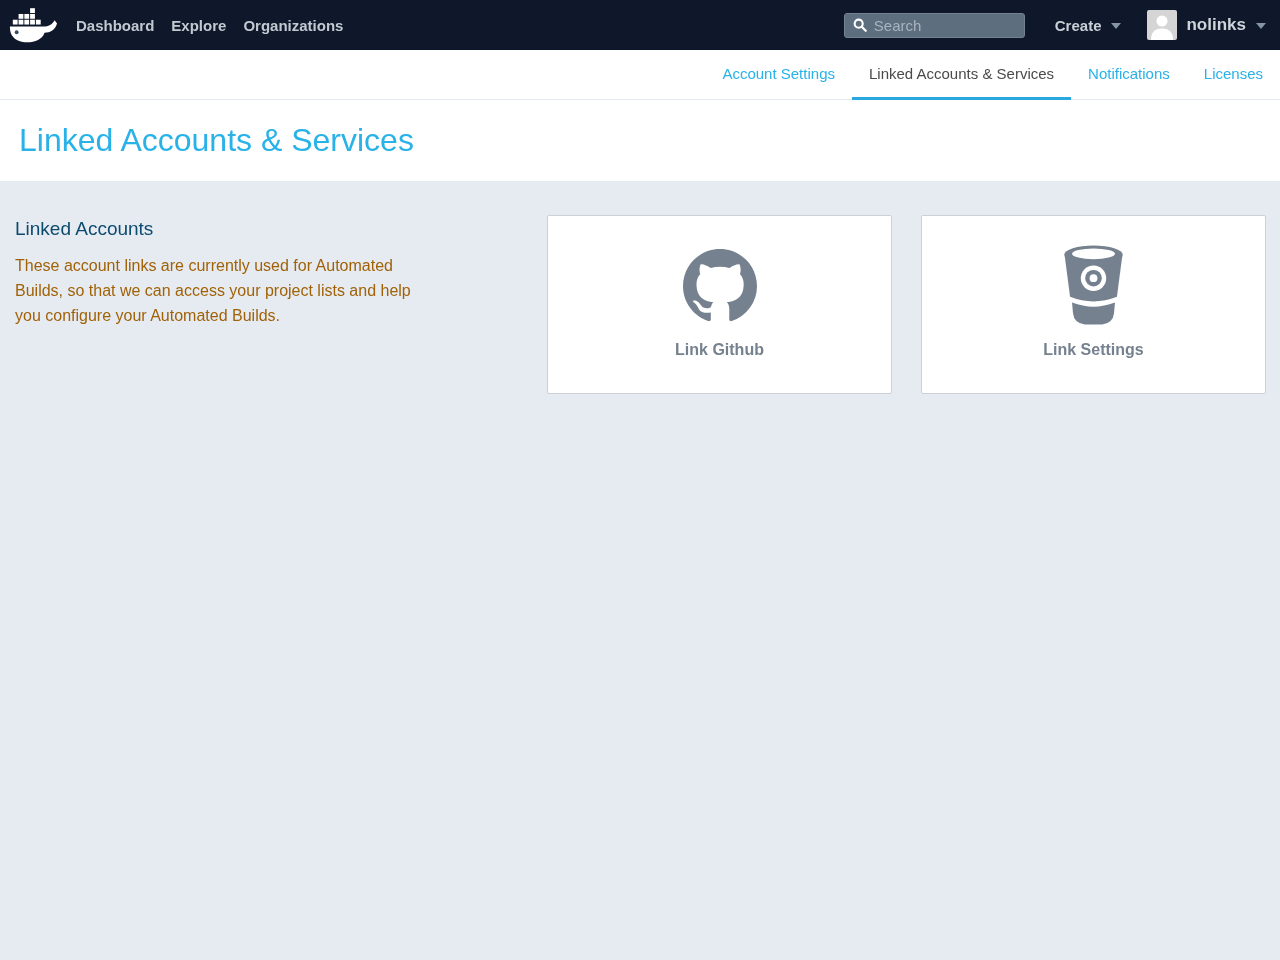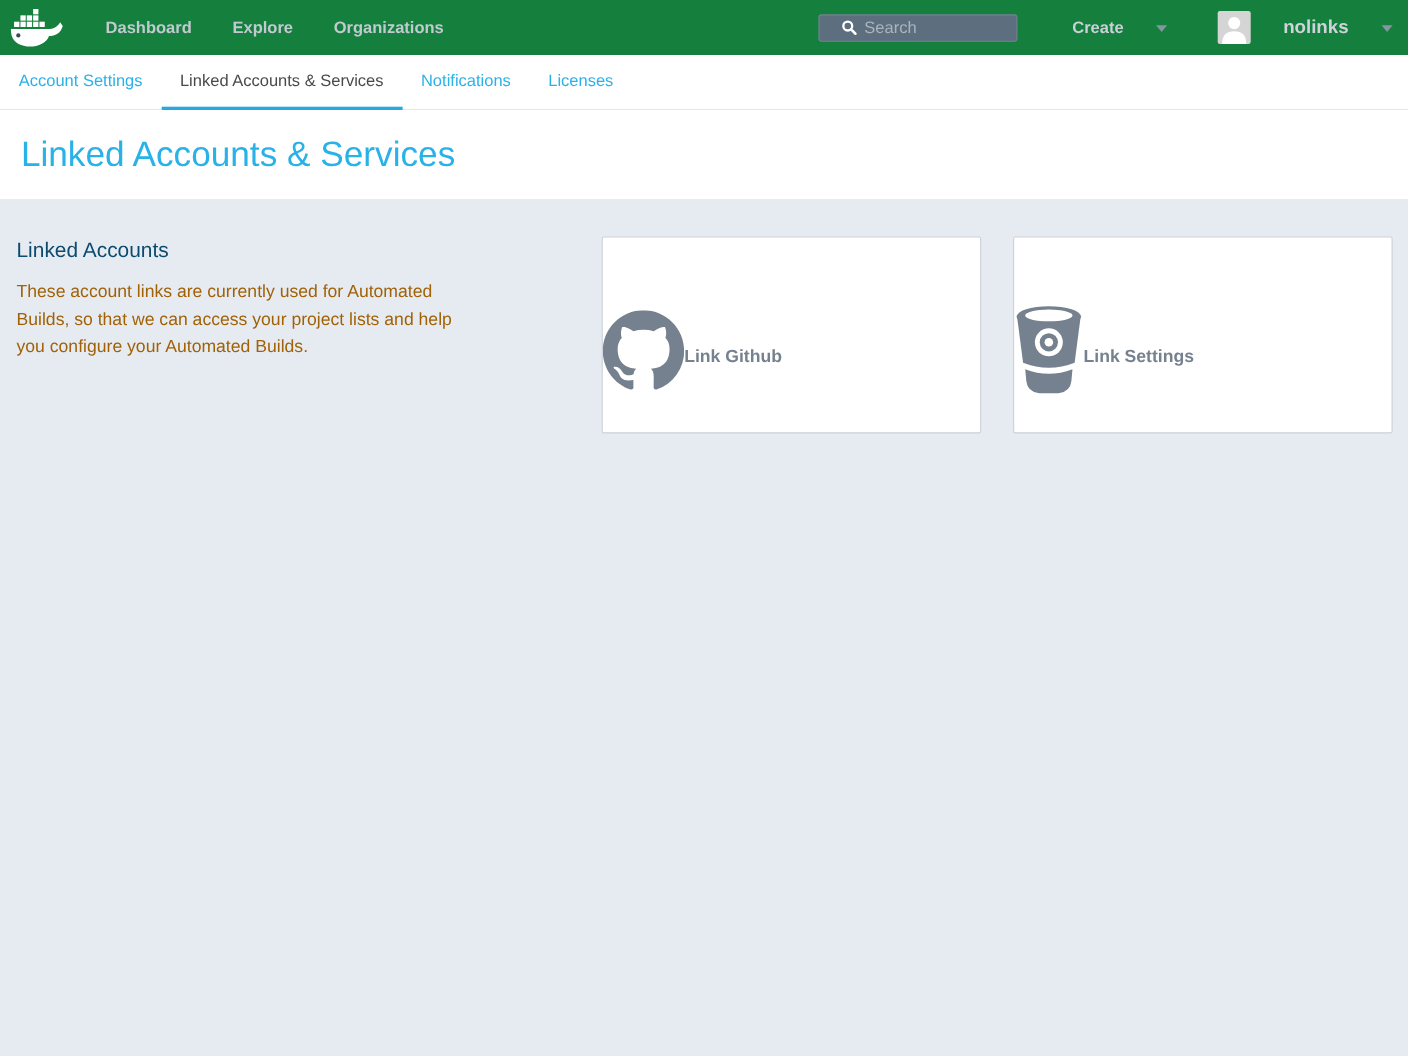--- a/index.html
+++ b/index.html
@@ -1,48 +1,48 @@
 <!DOCTYPE html>
 <html><head>
 <meta charset="utf-8">
 <style>
   * { box-sizing: border-box; margin: 0; padding: 0; }
   html, body { width: 1280px; height: 960px; background: #E6EBF2; font-family: "Liberation Sans", sans-serif; }
 
   
-  .navbar { height: 50px; background: #15803d; display: flex; align-items: center; padding: 0 14px 0 8px; gap: 20px; }
+  .navbar { height: 50px; background: #0f172a; display: flex; align-items: center; padding: 0 14px 0 8px; }
   .logo { width: 50px; height: 37px; margin-right: 18px; flex: none; cursor: pointer; }
   .nav-link { font-size: 15px; font-weight: bold; color: #C2CAD1; margin-right: 17px; cursor: pointer; text-decoration: none; }
   .nav-spacer { flex: 1; }
-  .searchbox { width: 181px; height: 25px; background: #5D6E7E; border: 1px solid #72828F; border-radius: 3px; display: flex; align-items: center; padding: 0 20px; margin-right: 30px; }
+  .searchbox { width: 181px; height: 25px; background: #5D6E7E; border: 1px solid #72828F; border-radius: 3px; display: flex; align-items: center; padding: 0 8px; margin-right: 30px; }
   .searchbox svg { flex: none; margin-right: 7px; }
   .searchbox input { background: transparent; border: none; outline: none; color: #E8EDF1; font-size: 15px; width: 100%; font-family: "Liberation Sans", sans-serif; }
   .searchbox input::placeholder { color: #A9B4BE; }
   .create-label { font-size: 15px; font-weight: bold; color: #C9D1D8; cursor: pointer; }
   .caret { width: 0; height: 0; border-left: 5px solid transparent; border-right: 5px solid transparent; border-top: 6px solid #8595A2; margin: 2px 0 0 10px; cursor: pointer; }
   .avatar { width: 30px; height: 30px; background: #D5D5D5; border-radius: 2px; margin: 0 9px 0 26px; overflow: hidden; flex: none; cursor: pointer; }
   .username { font-size: 17px; font-weight: bold; color: #CDD5DB; cursor: pointer; }
 
   
-  .tabbar { height: 50px; background: #fff; border-bottom: 1px solid #E3E9EE; display: flex; }
+  .tabbar { height: 50px; background: #fff; border-bottom: 1px solid #E3E9EE; display: flex; justify-content: flex-end; }
   .tab { height: 50px; line-height: 48px; padding: 0 17px; font-size: 15px; color: #29B2E8; cursor: pointer; border-bottom: 3px solid transparent; }
   .tab.active { color: #4A4A4A; border-bottom-color: #29A8E0; }
 
   
   .titlebar { background: #fff; height: 81px; display: flex; align-items: center; padding-left: 19px; }
   .titlebar h1 { font-size: 32px; font-weight: 300; color: #29B2E8; }
 
   
   .content { background: #E6EBF2; min-height: 779px; display: flex; align-items: flex-start; justify-content: space-between; padding: 34px 14px 0 15px; }
   .left-col { width: 405px; }
   .left-col h2 { font-size: 19px; font-weight: 400; color: #0c4a6e; margin: 3px 0 13px; }
   .left-col p { font-size: 16px; line-height: 25px; color: #a16207; }
 
   .cards { display: flex; gap: 29px; }
-  .card { width: 345px; height: 179px; background: #fff; border: 1px solid #CDD1D6; border-radius: 2px; display: flex; flex-direction: row; align-items: center; padding-top: 28px; cursor: pointer; }
+  .card { width: 345px; height: 179px; background: #fff; border: 1px solid #CDD1D6; border-radius: 2px; display: flex; flex-direction: column; align-items: center; padding-top: 28px; cursor: pointer; }
   .icon-box { height: 84px; display: flex; align-items: center; justify-content: center; }
   .card-label { margin-top: 13px; font-size: 16px; font-weight: bold; color: #76818F; }
 </style>
 </head>
 <body>
 
 <header class="navbar">
   <span class="logo">
     <svg viewBox="0 0 52 38" width="50" height="37">
       <g fill="#ffffff">

